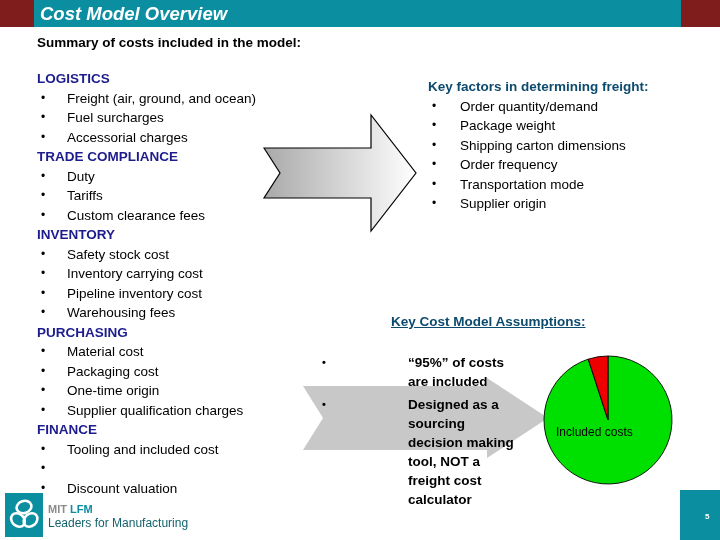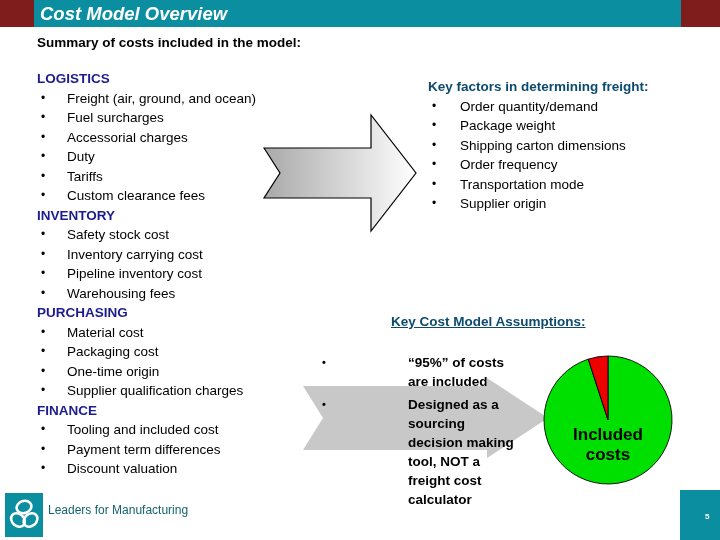--- a/index.html
+++ b/index.html
@@ -147,23 +147,22 @@
   
   #pie-wrap {
     position: absolute;
     left: 543px; top: 355px;
     width: 130px; height: 130px;
   }
   #pie-label {
     position: absolute;
     left: 556px; top: 425px;
     width: 104px;
-    text-align: center;
-    font-size: 17px;
-    font-weight: bold;
+    font-size: 12px;
+    font-weight: normal;
     color: #000000;
   }
 
   
   #logo-box {
     position: absolute;
     left: 5px; top: 493px;
     width: 38px; height: 44px;
     background: #0b8ea0;
   }
@@ -223,20 +222,21 @@
       <span class="txt">Freight (air, ground, and ocean)</span>
     </div>
     <div class="bul">
       <span class="dot">•</span>
       <span class="txt">Fuel surcharges</span>
     </div>
     <div class="bul">
       <span class="dot">•</span>
       <span class="txt">Accessorial charges</span>
     </div>
+    <div class="sec-head">TRADE COMPLIANCE</div>
     <div class="bul">
       <span class="dot">•</span>
       <span class="txt">Duty</span>
     </div>
     <div class="bul">
       <span class="dot">•</span>
       <span class="txt">Tariffs</span>
     </div>
     <div class="bul">
       <span class="dot">•</span>
@@ -276,21 +276,20 @@
       <span class="dot">•</span>
       <span class="txt">Supplier qualification charges</span>
     </div>
     <div class="sec-head">FINANCE</div>
     <div class="bul">
       <span class="dot">•</span>
       <span class="txt">Tooling and included cost</span>
     </div>
     <div class="bul">
       <span class="dot">•</span>
-      <span class="txt">Payment term differences</span>
     </div>
     <div class="bul">
       <span class="dot">•</span>
       <span class="txt">Discount valuation</span>
     </div>
   </div>
 
 <div id="arrow-big">
   <svg width="156" height="122" viewBox="0 0 156 122" xmlns="http://www.w3.org/2000/svg">
     <defs>
@@ -365,17 +364,20 @@
 <div id="logo-mark">
   <svg width="38" height="44" viewBox="0 0 38 44" xmlns="http://www.w3.org/2000/svg">
     <g fill="none" stroke="#ffffff" stroke-width="2.6">
       <ellipse cx="19" cy="14" rx="7.5" ry="6" transform="rotate(-18 19 14)"></ellipse>
       <ellipse cx="13" cy="27" rx="7.5" ry="6" transform="rotate(42 13 27)"></ellipse>
       <ellipse cx="25.5" cy="27" rx="7.5" ry="6" transform="rotate(-42 25.5 27)"></ellipse>
     </g>
   </svg>
 </div>
 <div id="logo-text">
+  <div id="logo-line1">
+    <span class="mit">MIT</span><span>&nbsp;</span><span class="lfm">LFM</span>
+  </div>
   <div id="logo-line2">Leaders for Manufacturing</div>
 </div>
 
 <div id="page-block"></div>
 <div id="page-num">5</div>
 
 </body></html>

